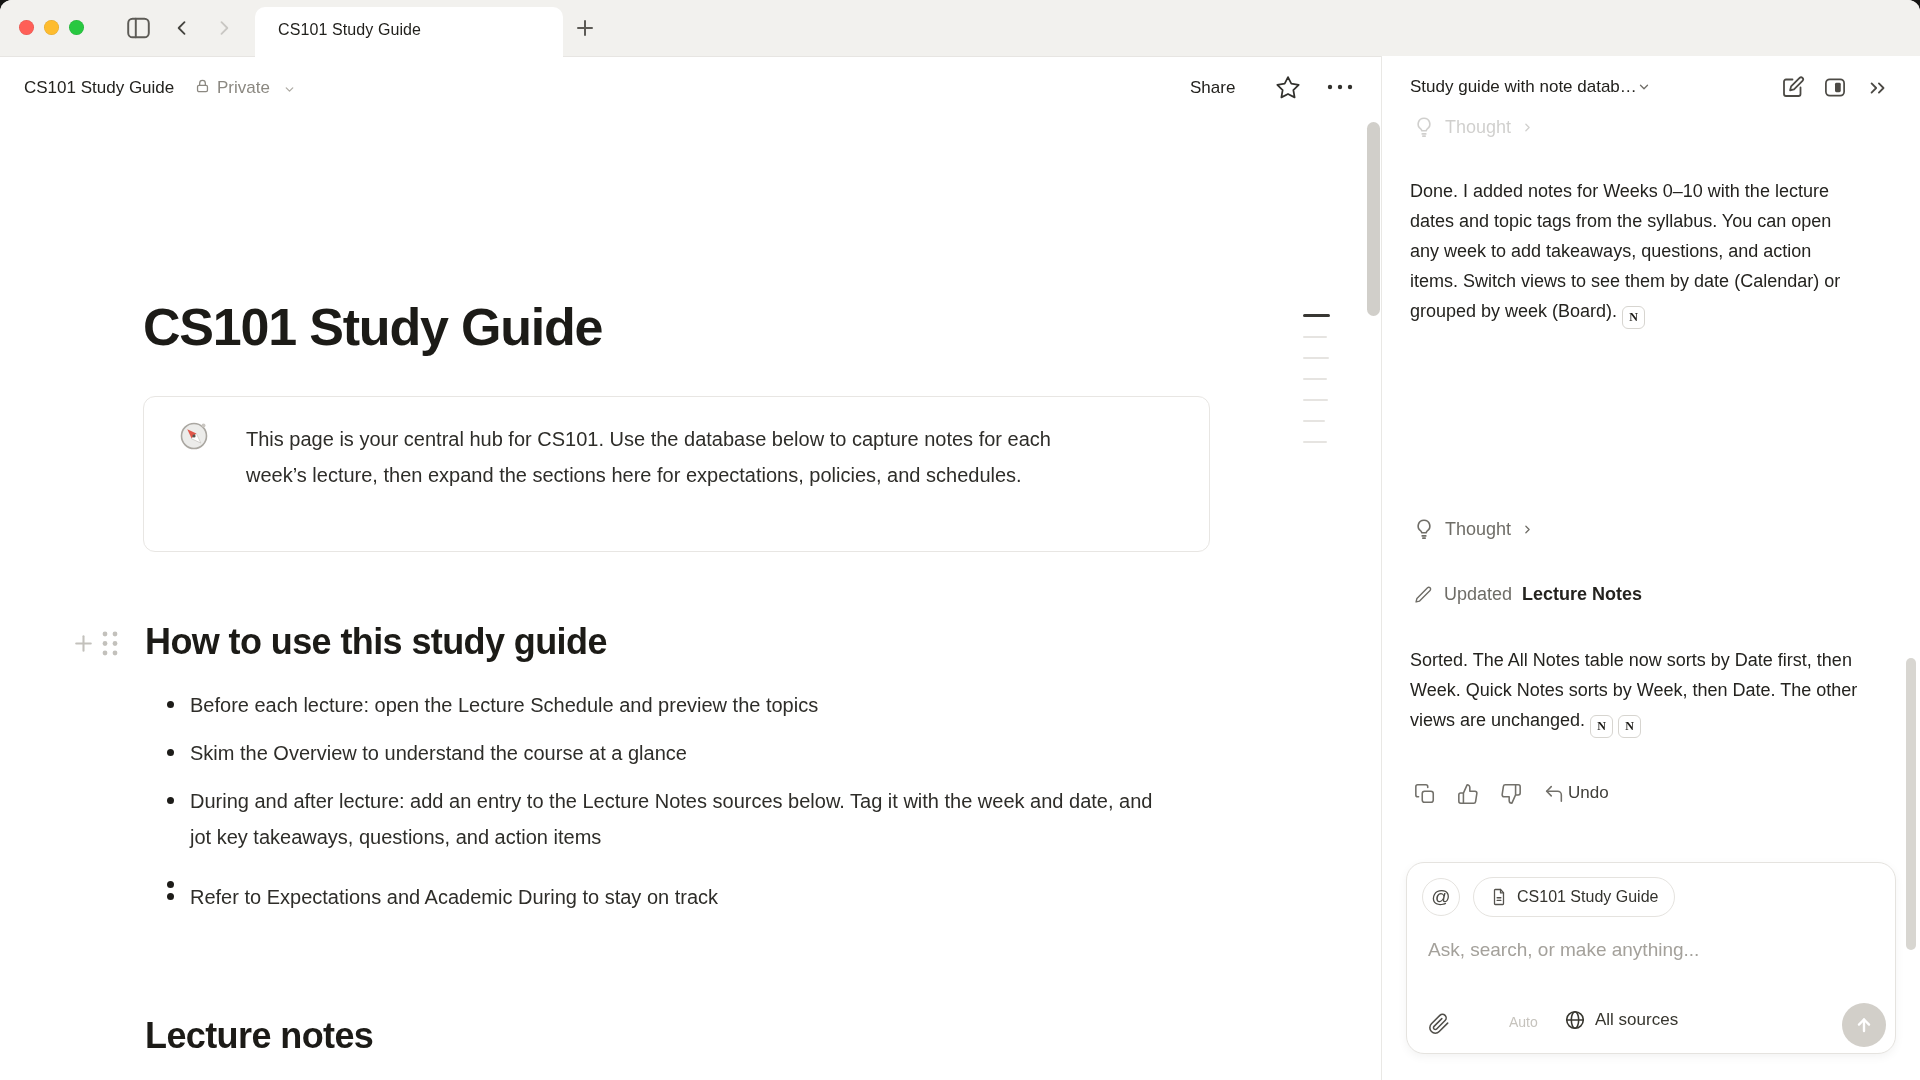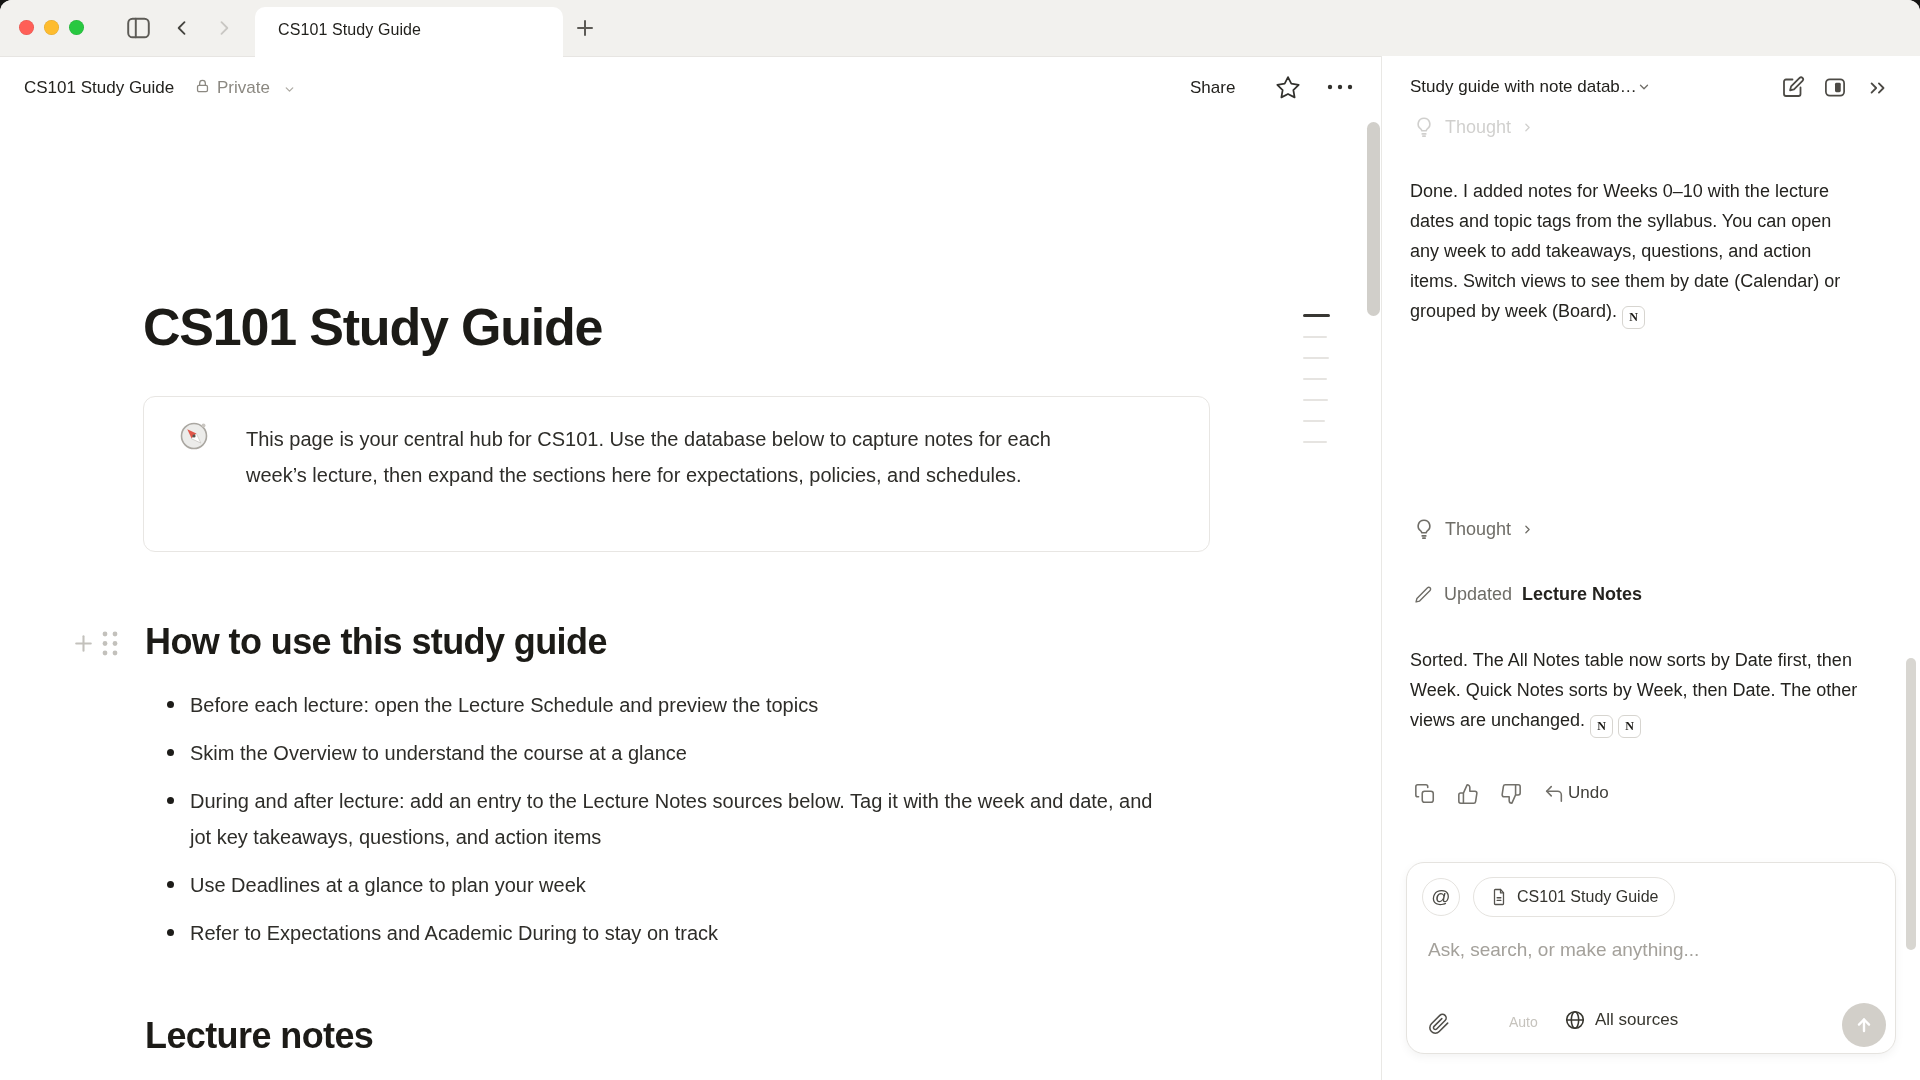--- a/index.html
+++ b/index.html
@@ -169,21 +169,21 @@
           <circle cx="16" cy="24" r="2.4"></circle>
         </g>
     </svg>
   </span>
   <h2 class="abs h2" style="left:145px;top:620px;margin:0;">How to use this study guide</h2>
 
   <ul class="abs bullets">
     <li><span class="bdot"></span><span>Before each lecture: open the Lecture Schedule and preview the topics</span></li>
     <li><span class="bdot"></span><span>Skim the Overview to understand the course at a glance</span></li>
     <li><span class="bdot"></span><span>During and after lecture: add an entry to the Lecture Notes sources below. Tag it with the week and date, and jot key takeaways, questions, and action items</span></li>
-    <li><span class="bdot"></span><span>Use Deadlines at a glance to plan your week</span></li>
+    <li><span class="bdot"></span></li>
     <li><span class="bdot"></span><span>Refer to Expectations and Academic During to stay on track</span></li>
   </ul>
 
   <h2 class="abs h2" style="left:145px;top:1014px;margin:0;">Lecture notes</h2>
 
   <div class="abs" style="left:1303px;top:314px;width:28px;">
     <div class="toc-line" style="width:27px;height:3px;background:#383733;"></div>
     <div class="toc-line" style="width:24px;margin-top:19px;"></div>
     <div class="toc-line" style="width:26px;margin-top:19px;"></div>
     <div class="toc-line" style="width:24px;margin-top:19px;"></div>

